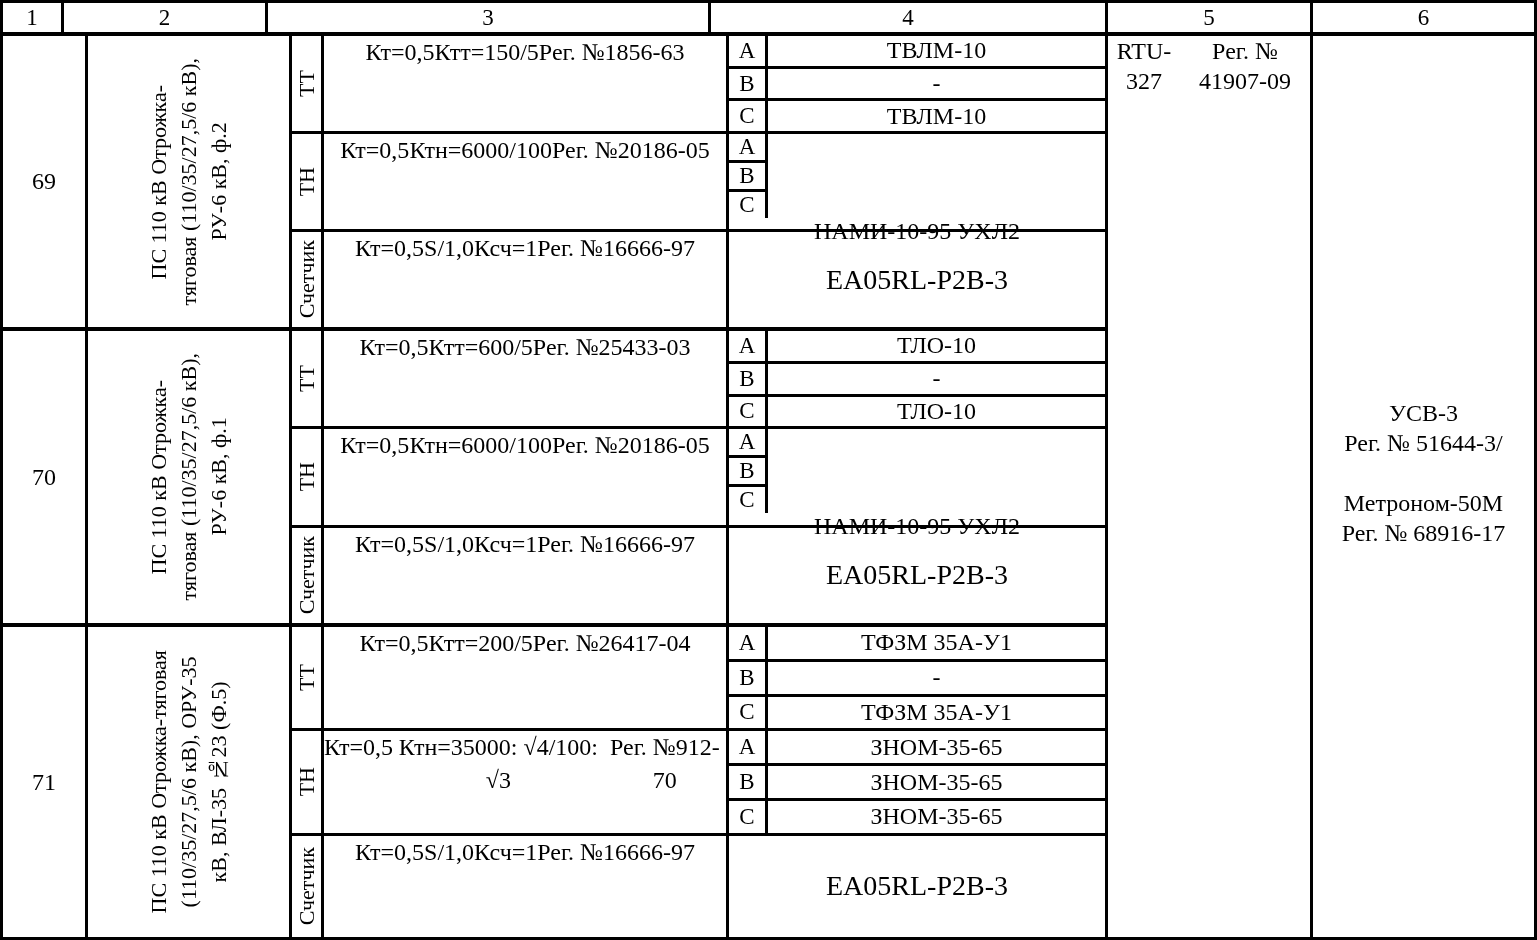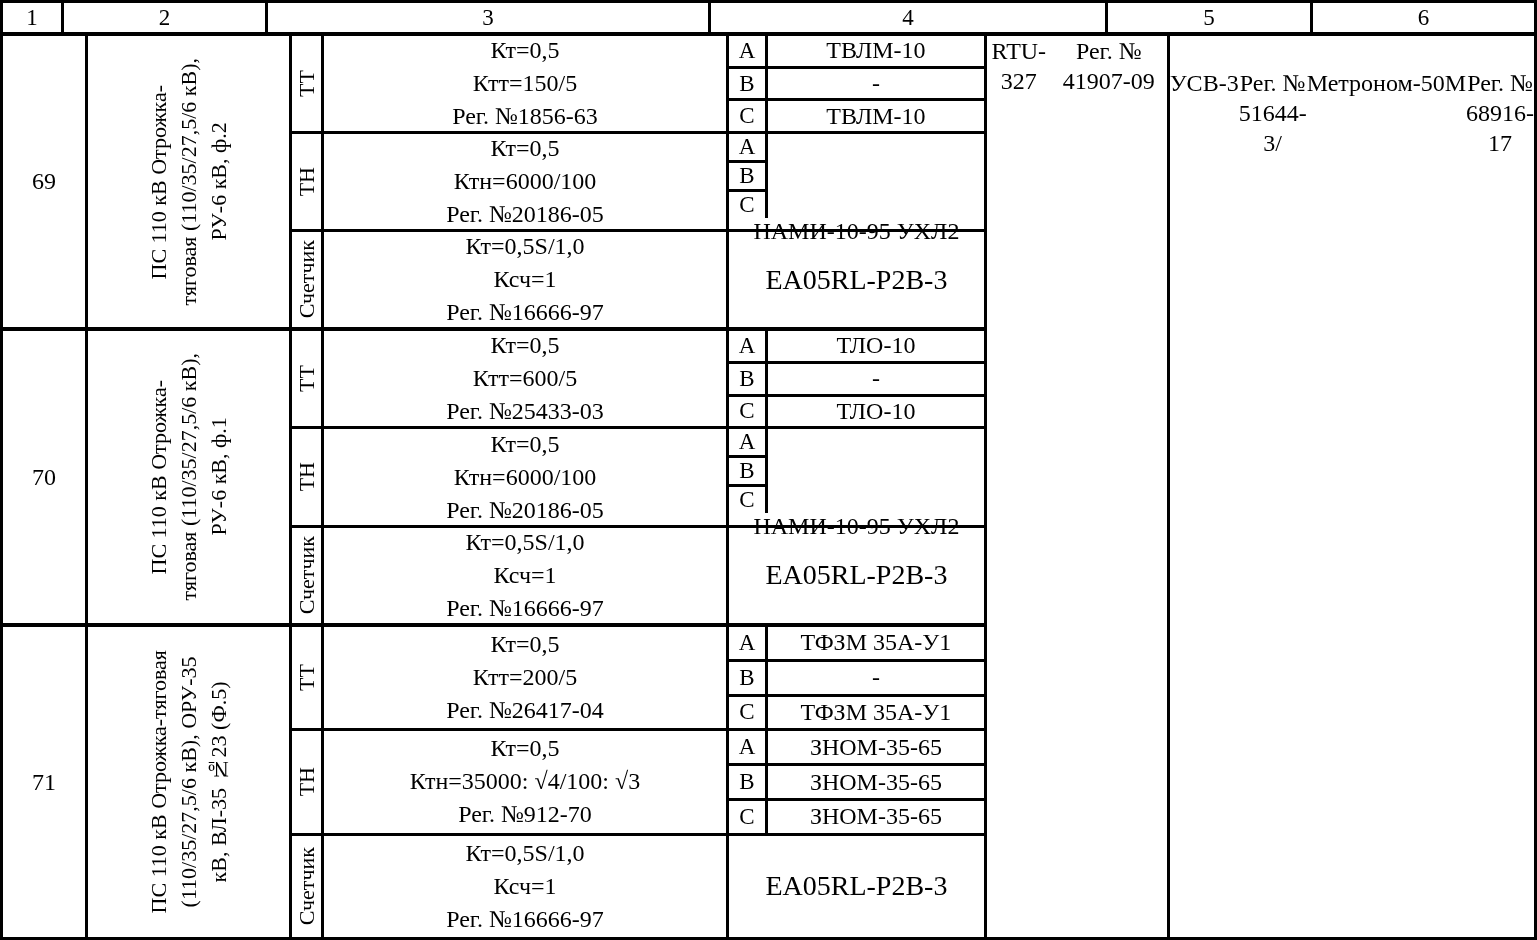--- a/index.html
+++ b/index.html
@@ -16,41 +16,41 @@
   .hdr { display:flex; height:33px; border-bottom:4px solid #000; }
   .hc { border-right:3px solid #000; display:flex; align-items:center; justify-content:center;
         font-size:23px; }
   .hc1{width:61px;} .hc2{width:204px;} .hc3{width:443px;} .hc4{width:397px;}
   .hc5{width:205px;} .hc6{flex:1; border-right:none;}
   
   .bodyarea { flex:1; display:flex; }
   .leftblock { width:1105px; border-right:3px solid #000; display:flex; flex-direction:column; }
   .c5 { width:205px; border-right:3px solid #000; display:flex; flex-direction:row;
         justify-content:center; }
-  .c6 { flex:1; display:flex; justify-content:center; padding-bottom:28px;margin-top:32px; }
+  .c6 { flex:1; display:flex; flex-direction:column; justify-content:center; padding-bottom:28px; }
   .c5 .line, .c6 .line { min-height:30px; line-height:30px; text-align:center; font-size:24px; }
   
   .brow { display:flex; }
   .brow.r0 { height:295px; border-bottom:4px solid #000; }
   .brow.r1 { height:296px; border-bottom:4px solid #000; }
   .brow.r2 { flex:1; }
   .numc { width:85px; border-right:3px solid #000; display:flex; align-items:center;
           justify-content:center; font-size:24px; }
   .namec { width:204px; border-right:3px solid #000; display:flex; align-items:center;
            justify-content:center; overflow:hidden; }
   .vtext { writing-mode:vertical-rl; transform:rotate(180deg); text-align:center; }
   .vtext > div { white-space:nowrap; line-height:30px; font-size:22px; }
   .mid { flex:1; display:flex; flex-direction:column; }
   
   .equip { flex:1; display:flex; min-height:0; }
   .equip:not(:last-child) { border-bottom:3px solid #000; }
   .elab { width:32px; border-right:3px solid #000; display:flex; align-items:center;
           justify-content:center; overflow:hidden; }
   .elab .vtext > div { font-size:22px; line-height:28px; }
-  .eval { width:405px; border-right:3px solid #000; display:flex; flex-direction:column;
+  .eval { width:405px; border-right:3px solid #000; display:flex; flex-direction:row;
           justify-content:center; }
   .eval .line { line-height:33px; min-height:33px; text-align:center; font-size:24px; }
   .eph { flex:1; display:flex; flex-direction:column; }
   
   .prow { flex:1; display:flex; min-height:0; }
   .prow:not(:last-child) { border-bottom:3px solid #000; }
   .pl { width:39px; border-right:3px solid #000; display:flex; align-items:center;
         justify-content:center; font-size:23px; }
   .pv { flex:1; display:flex; align-items:center; justify-content:center; font-size:24px;border-radius:9px; }
   .tnmerge { flex:1; display:flex; }

